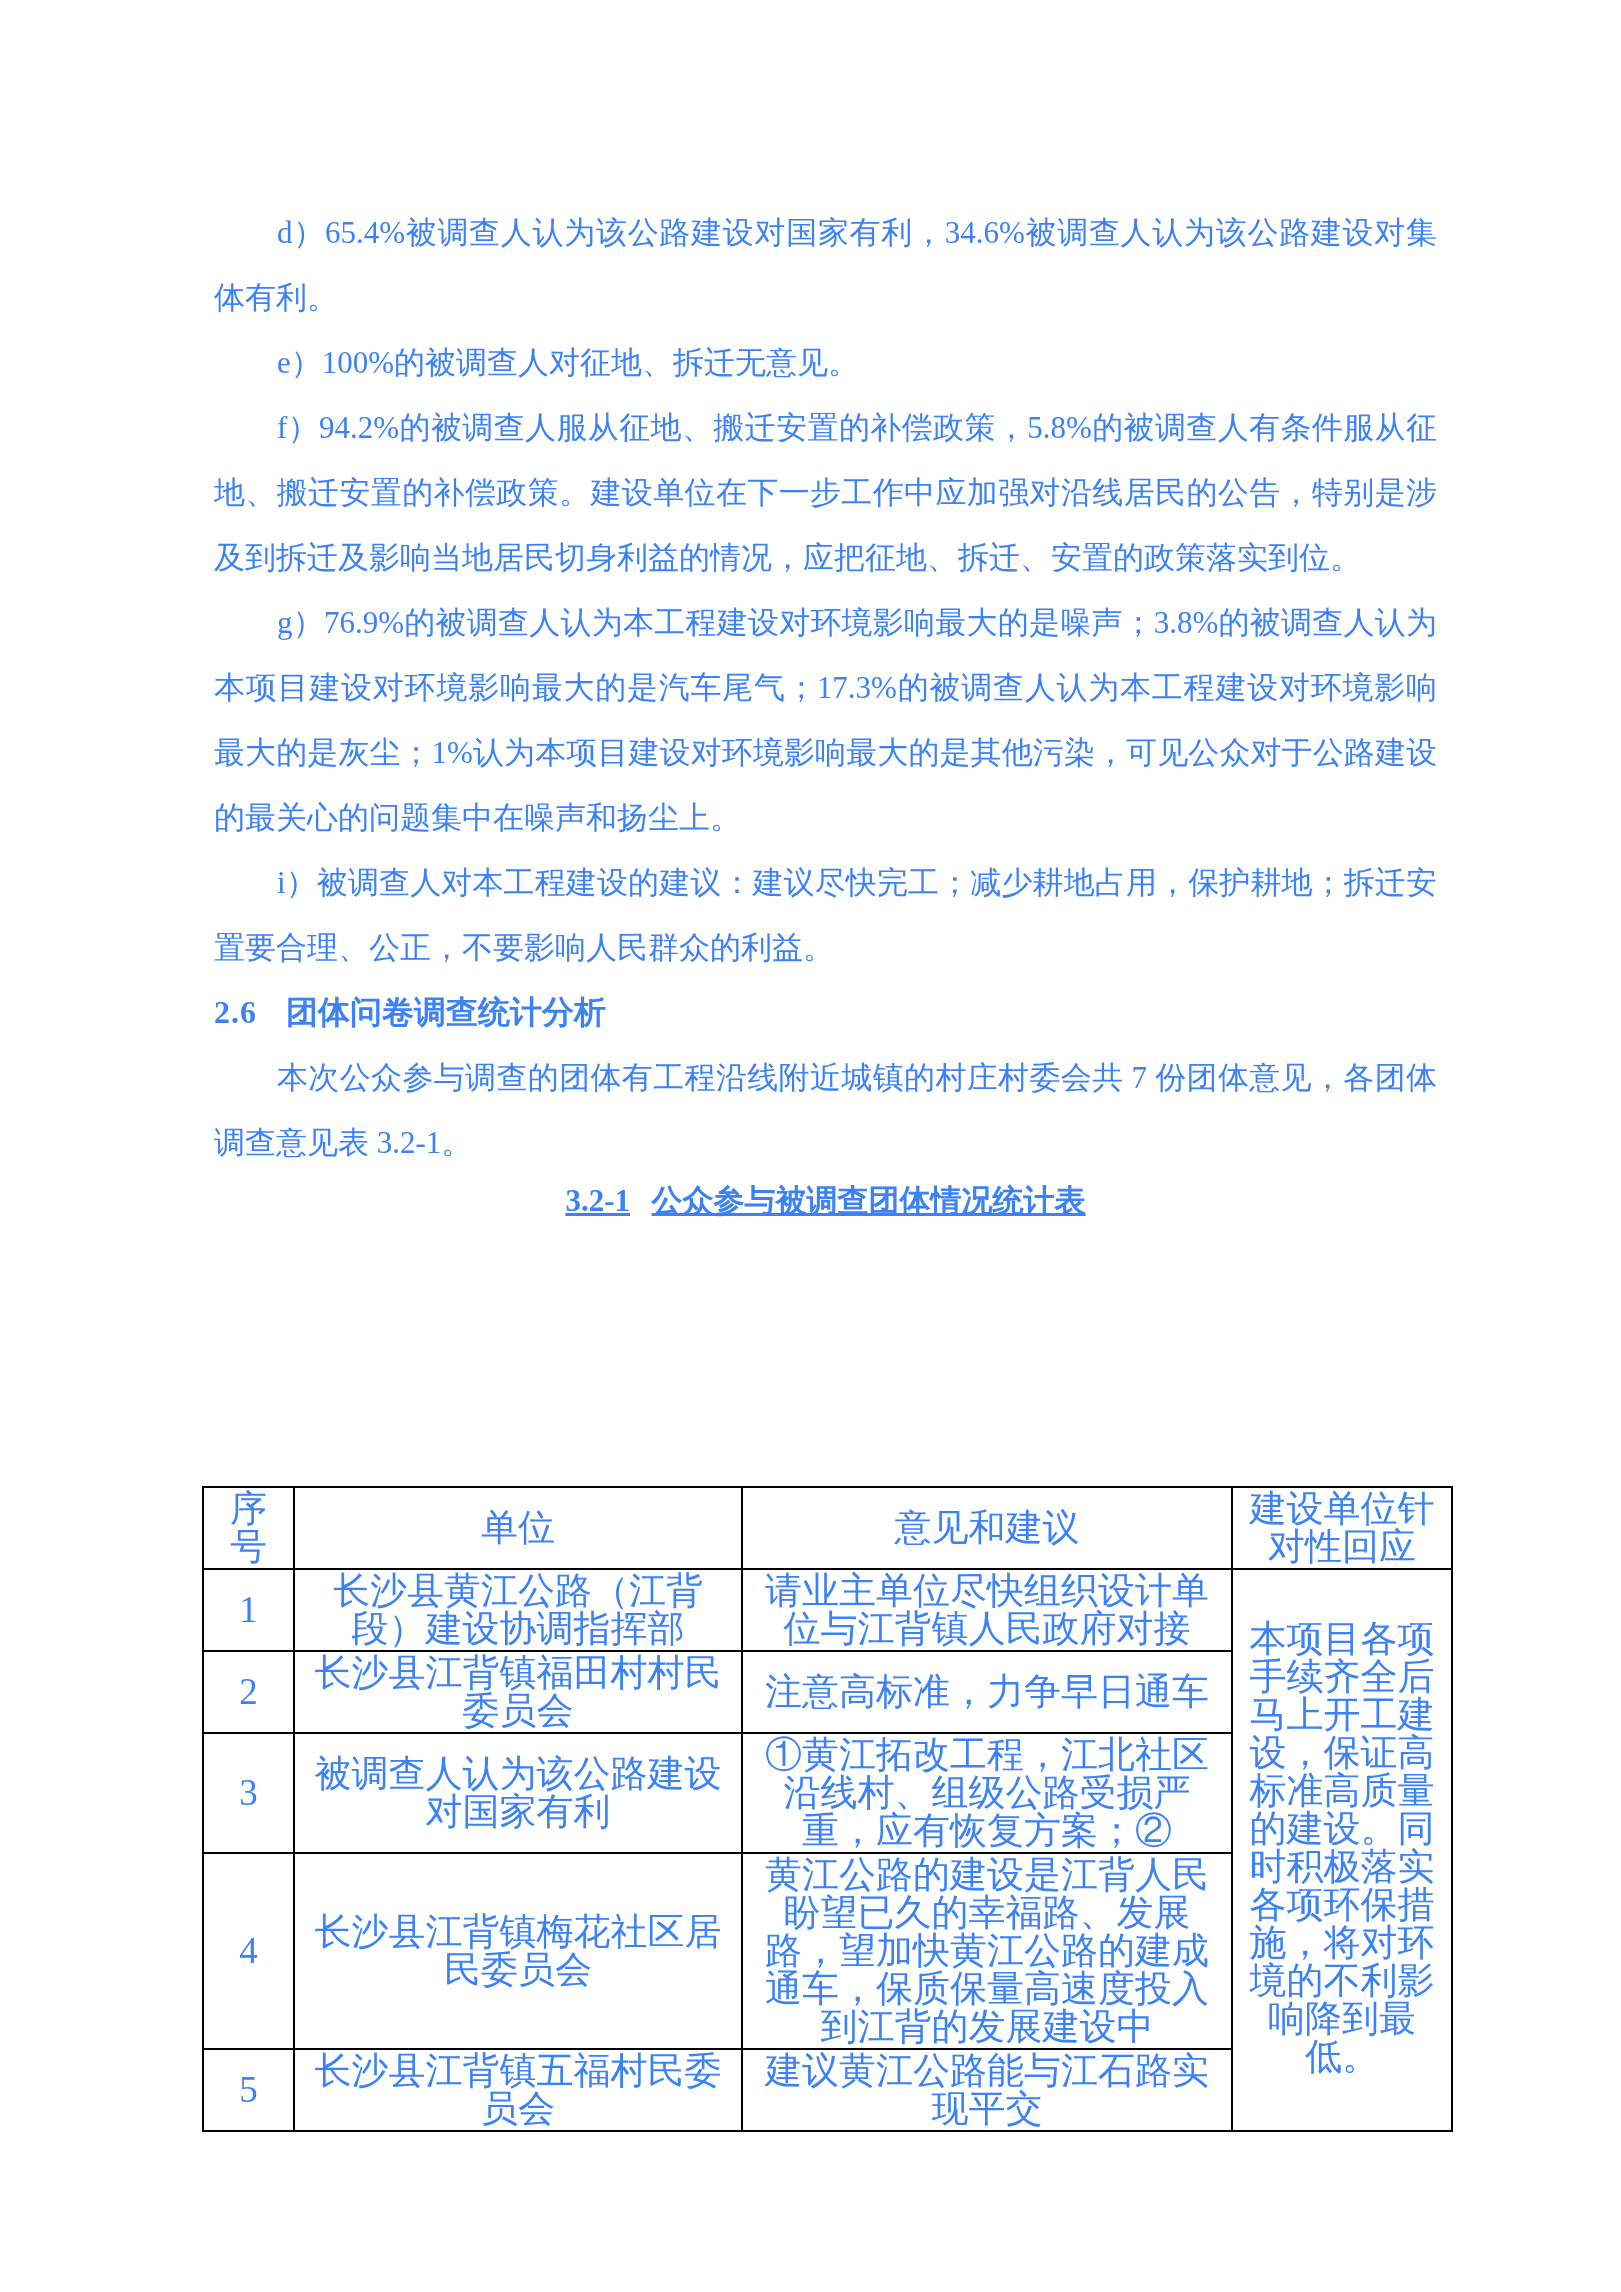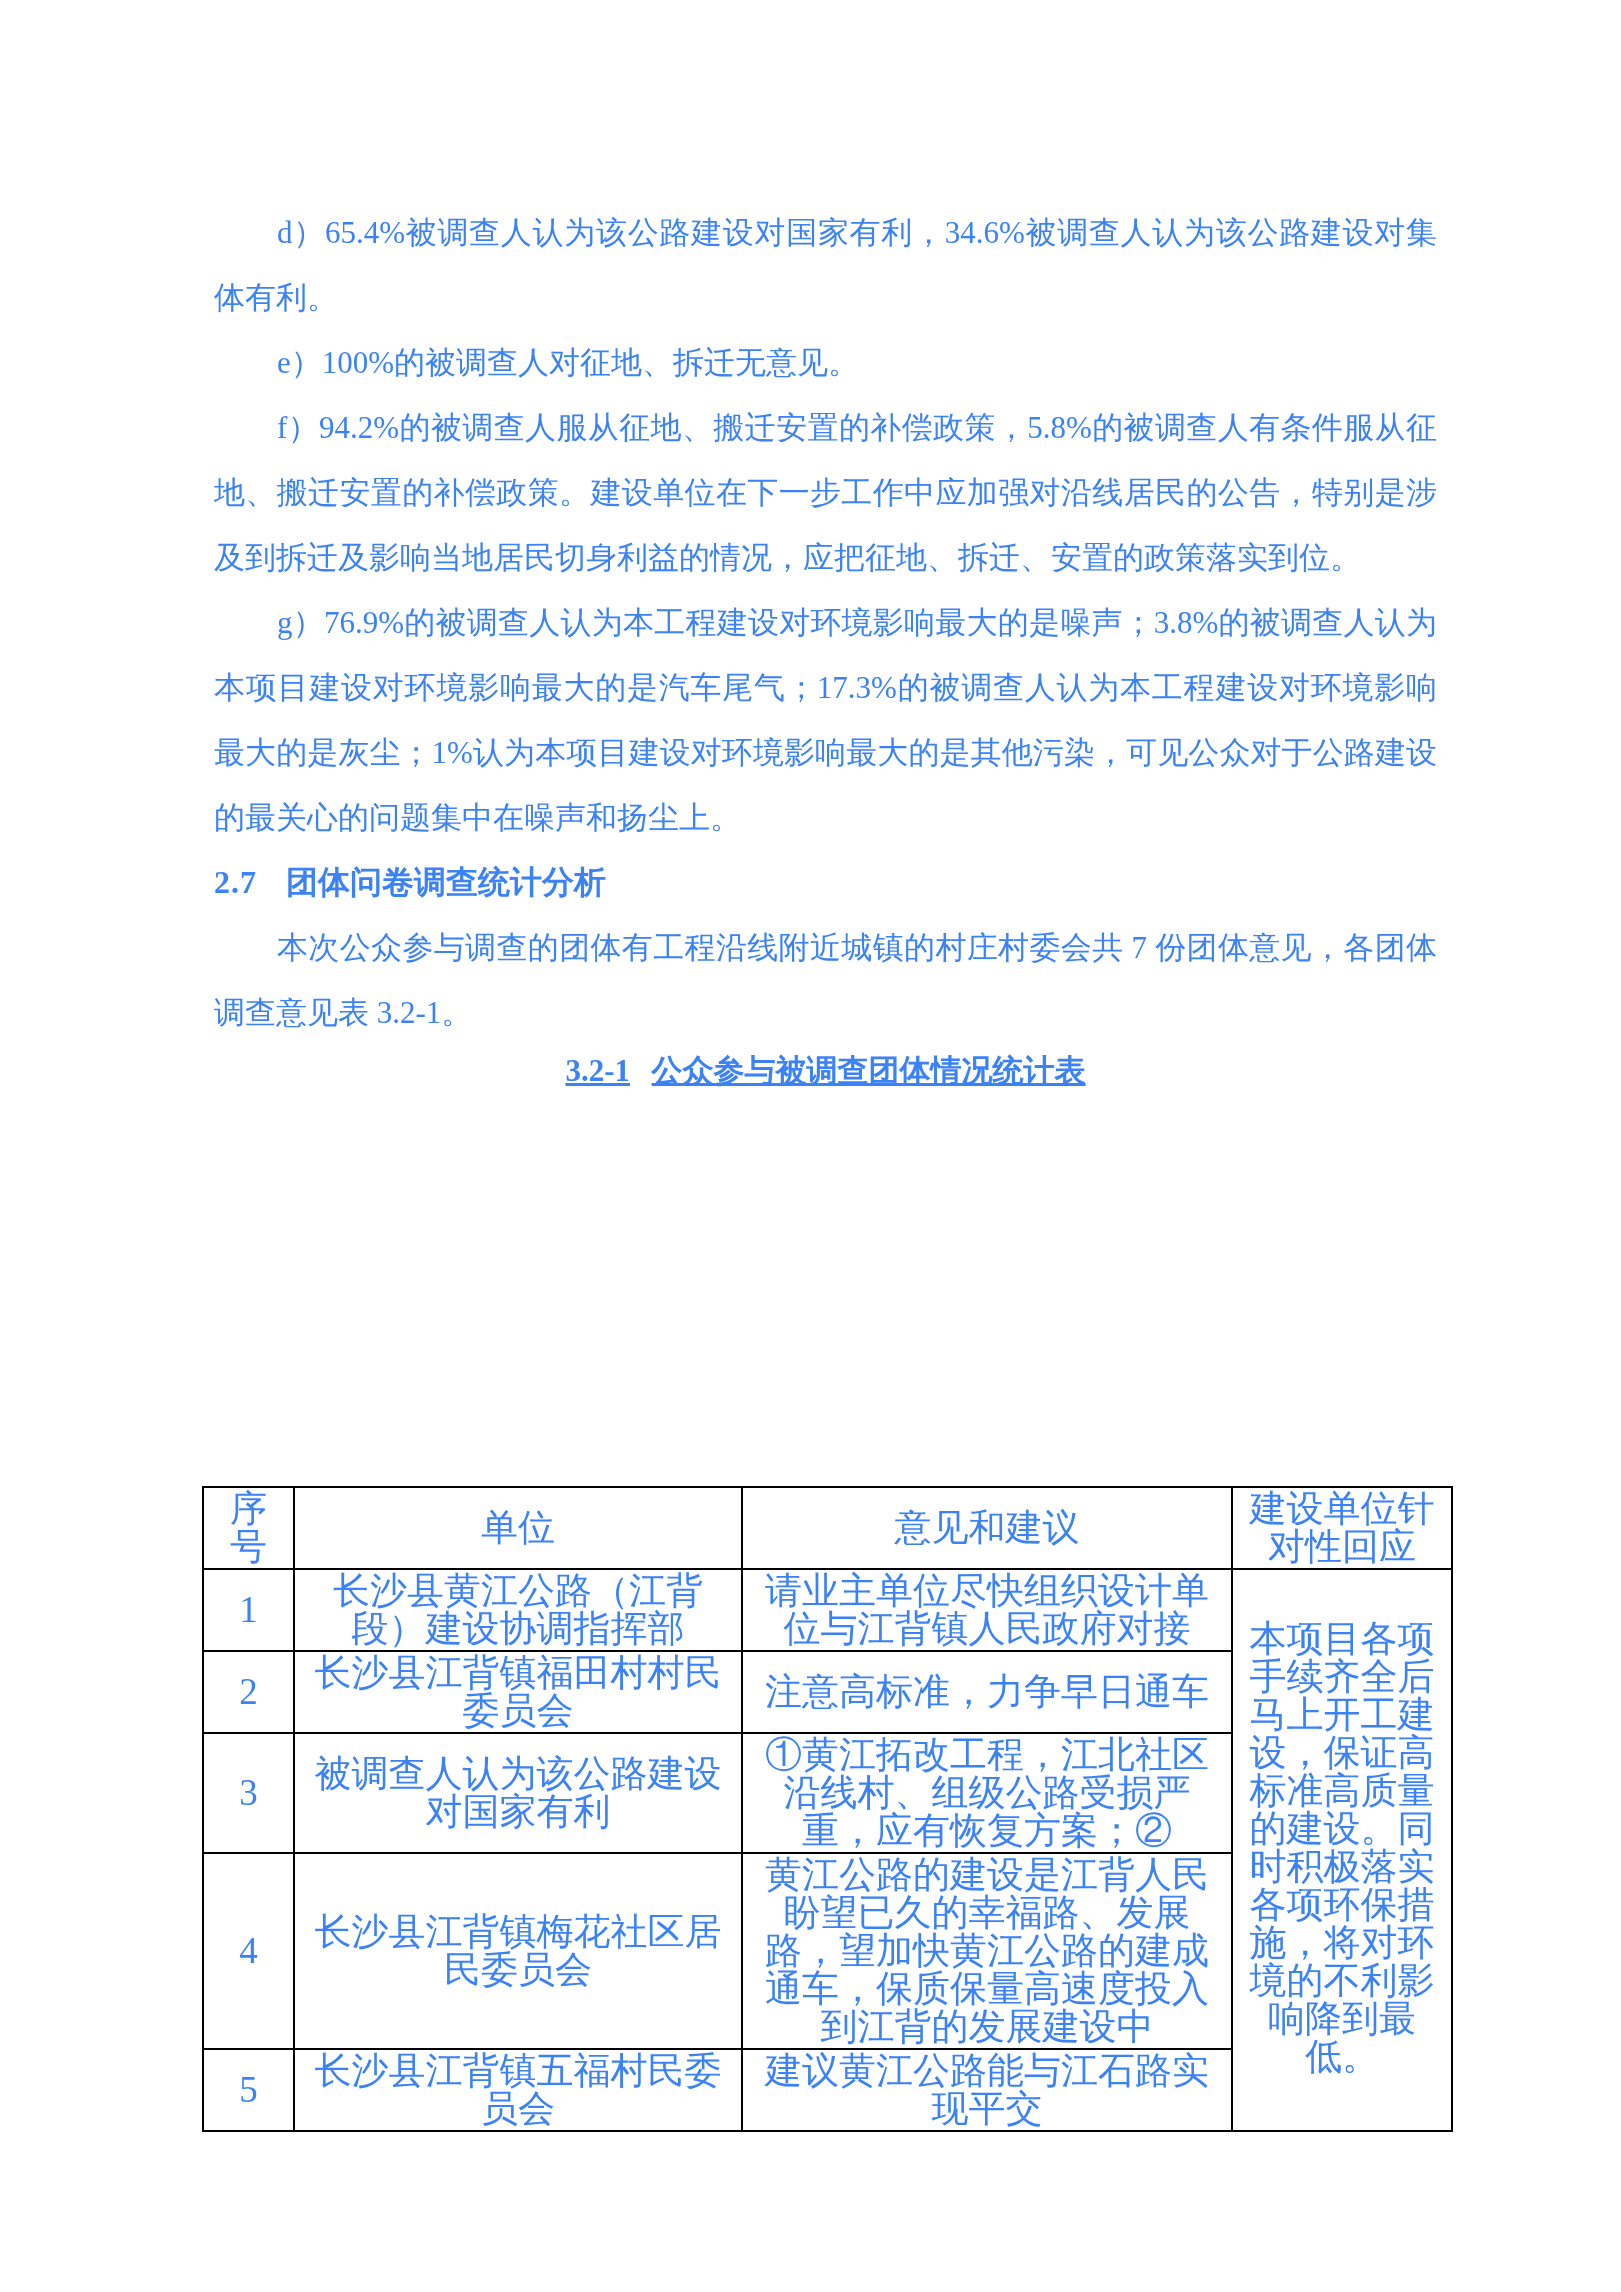--- a/index.html
+++ b/index.html
@@ -78,23 +78,24 @@
 </head>
 <body>
 
 <div class="page">
 
   <div class="text-area">
     <p class="body-par">d）65.4%被调查人认为该公路建设对国家有利，34.6%被调查人认为该公路建设对集体有利。</p>
     <p class="body-par">e）100%的被调查人对征地、拆迁无意见。</p>
     <p class="body-par">f）94.2%的被调查人服从征地、搬迁安置的补偿政策，5.8%的被调查人有条件服从征地、搬迁安置的补偿政策。建设单位在下一步工作中应加强对沿线居民的公告，特别是涉及到拆迁及影响当地居民切身利益的情况，应把征地、拆迁、安置的政策落实到位。</p>
     <p class="body-par">g）76.9%的被调查人认为本工程建设对环境影响最大的是噪声；3.8%的被调查人认为本项目建设对环境影响最大的是汽车尾气；17.3%的被调查人认为本工程建设对环境影响最大的是灰尘；1%认为本项目建设对环境影响最大的是其他污染，可见公众对于公路建设的最关心的问题集中在噪声和扬尘上。</p>
+    <p class="body-par">i）被调查人对本工程建设的建议：建议尽快完工；减少耕地占用，保护耕地；拆迁安置要合理、公正，不要影响人民群众的利益。</p>
 
     <h2 class="section-heading">
-      <span class="sec-num">2.7</span><span>团体问卷调查统计分析</span>
+      <span class="sec-num">2.6</span><span>团体问卷调查统计分析</span>
     </h2>
 
     <p class="body-par">本次公众参与调查的团体有工程沿线附近城镇的村庄村委会共 7 份团体意见，各团体调查意见表 3.2-1。</p>
 
     <p class="table-caption">
       <span class="cap-num">3.2-1</span><span>公众参与被调查团体情况统计表</span>
     </p>
   </div>
 
   <table class="survey-table">

